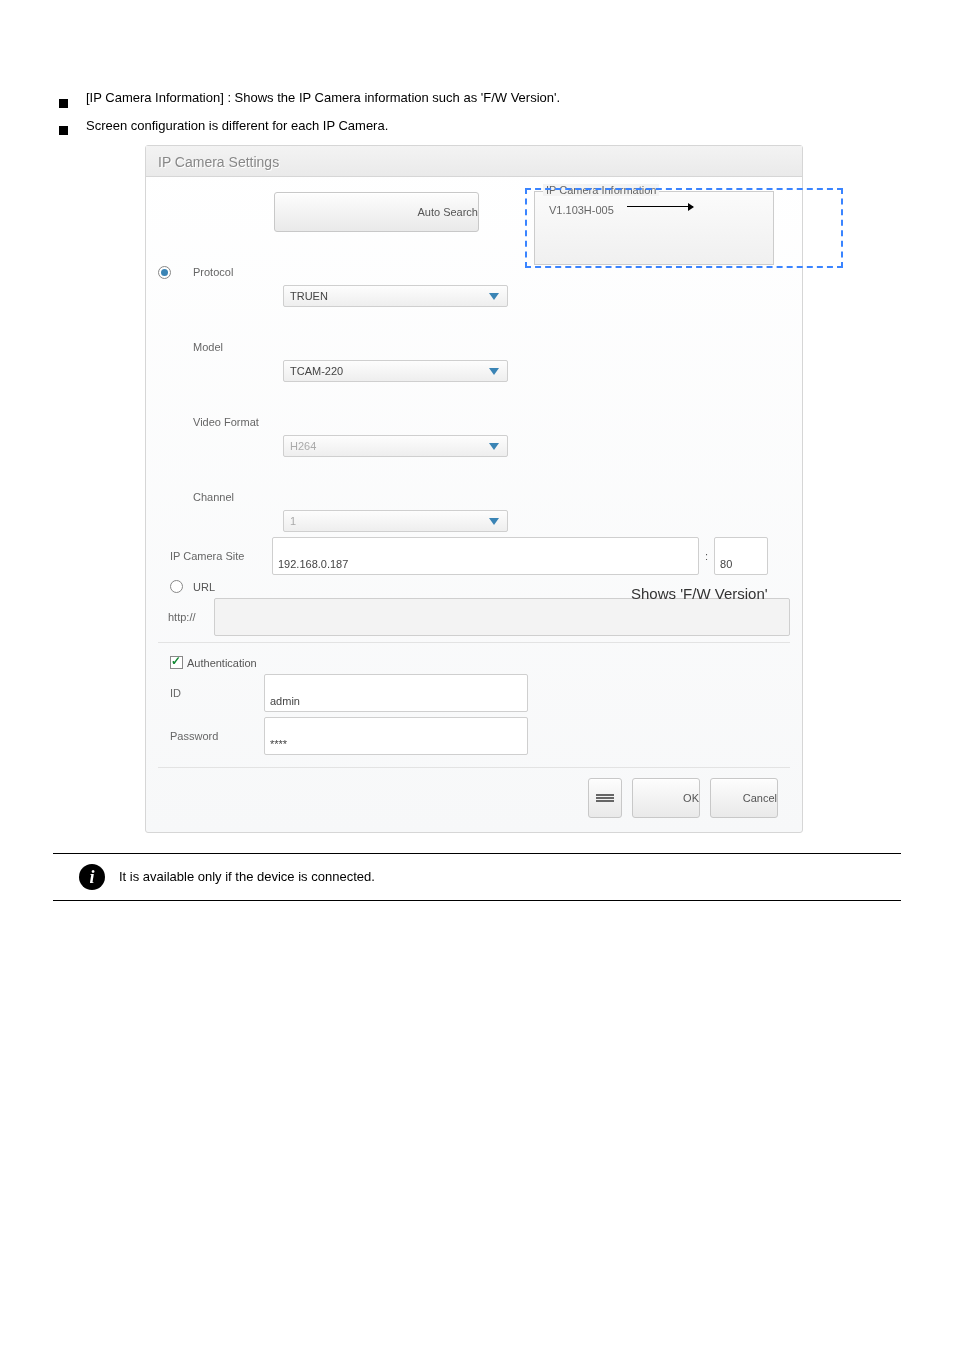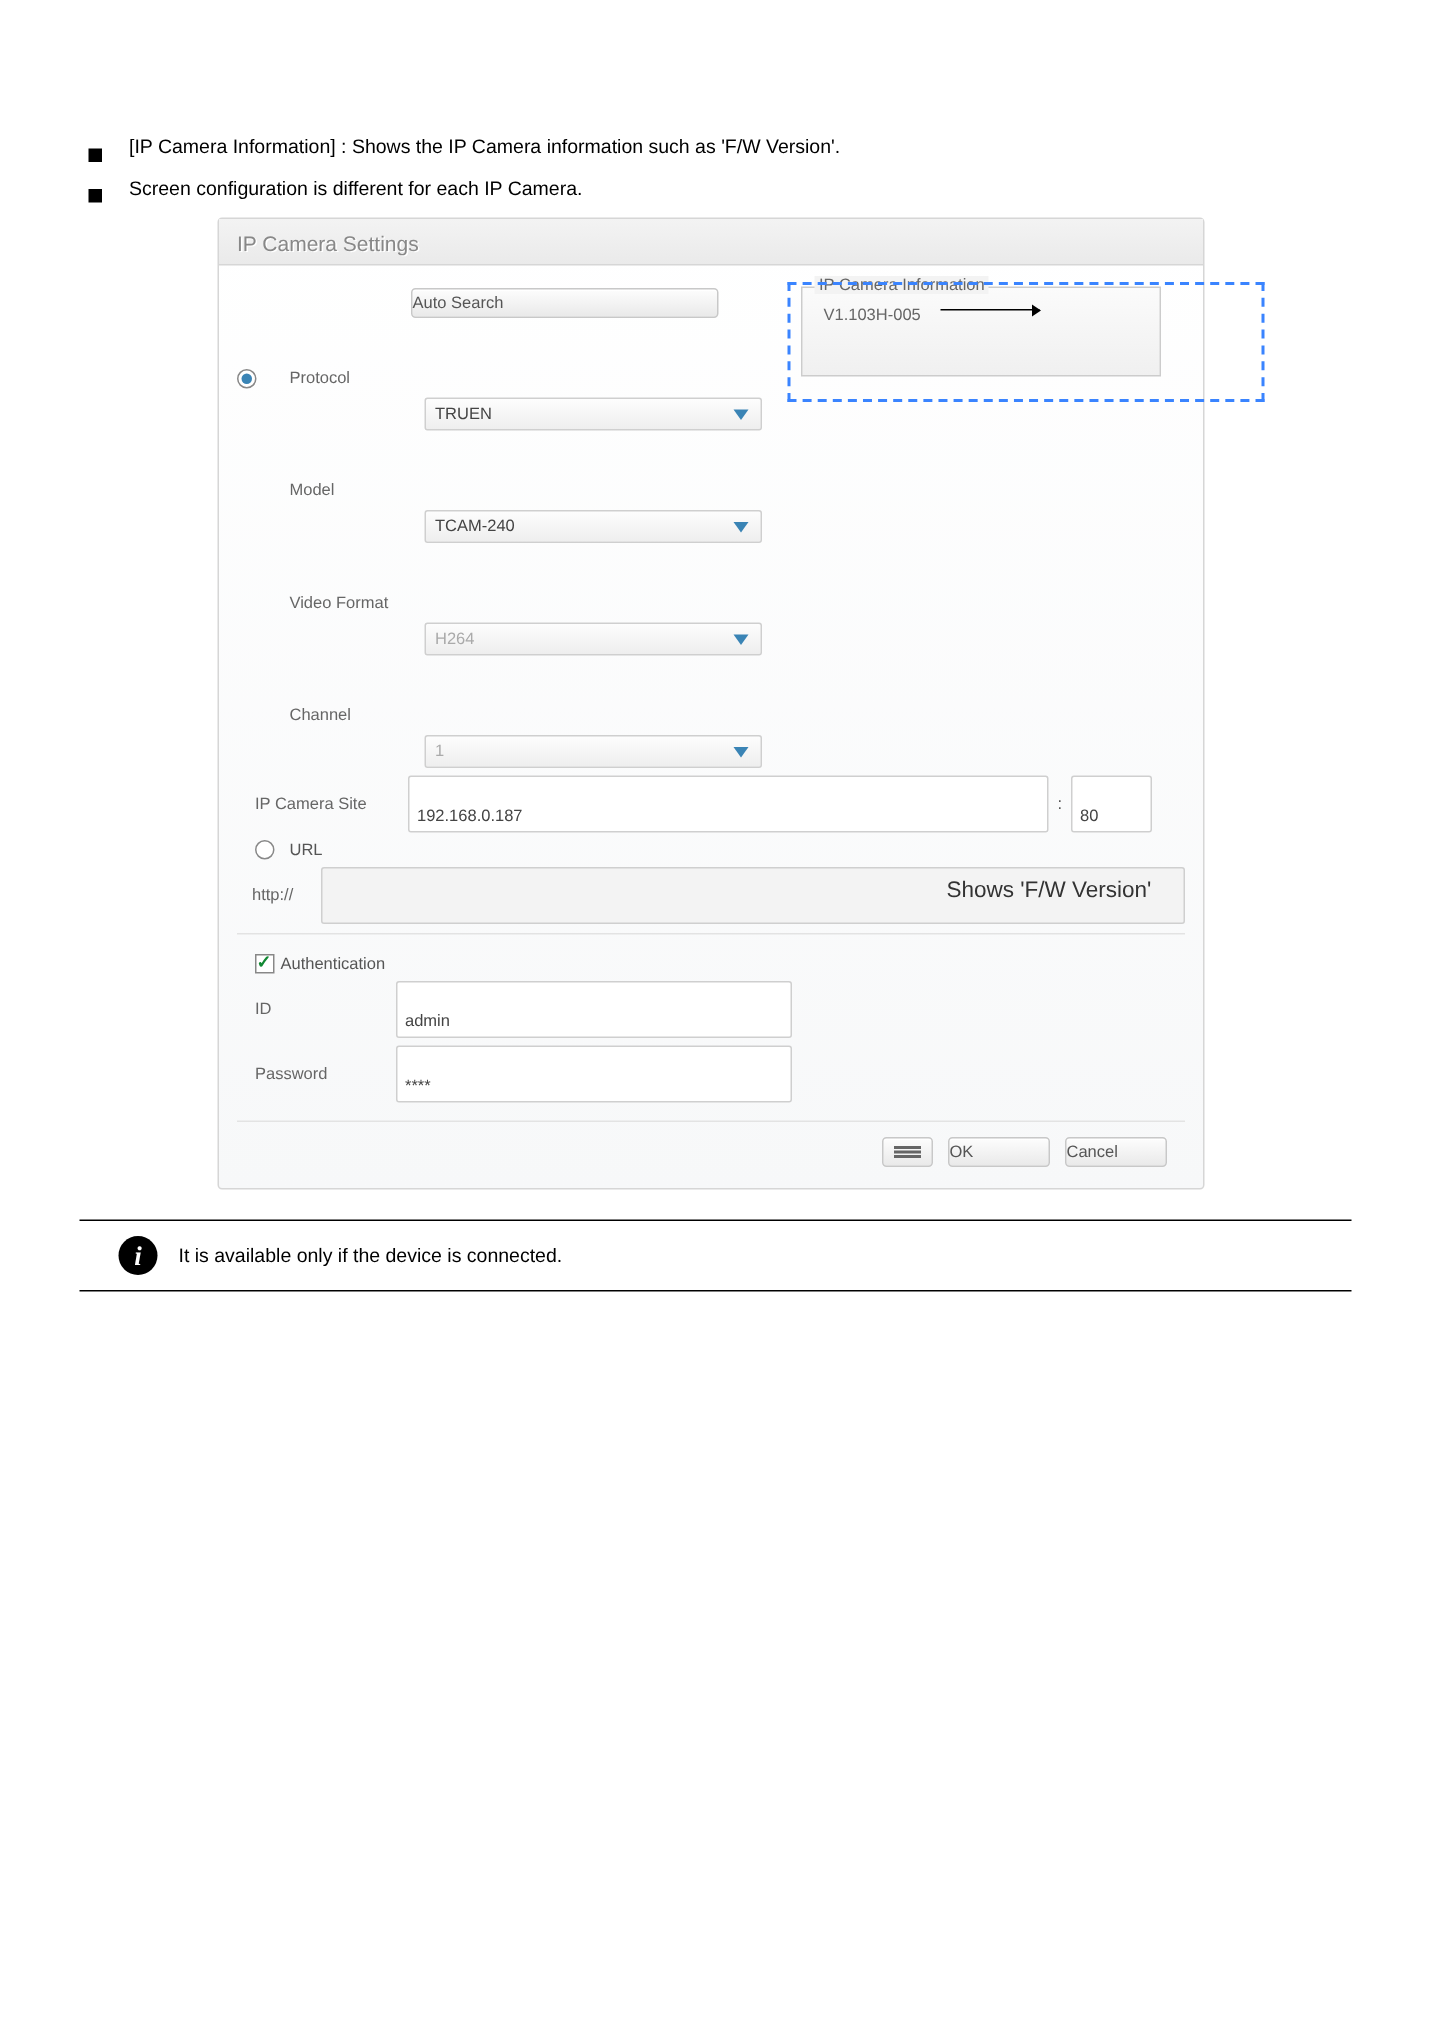--- a/index.html
+++ b/index.html
@@ -65,23 +65,23 @@
   .left-label {
     width: 108px;
     padding-left: 12px;
     color: #666;
   }
   .colon-input { width: 54px; }
   .btn {
     background: linear-gradient(#fdfdfd, #e9e9e9);
     border: 1px solid #c8c8c8;
     border-radius: 3px;
-    padding: 3px 0;
+    padding: 13px 0;
     color: #555;
-    text-align: left;
+    text-align: right;
     box-shadow: inset 0 1px 0 #fff;
   }
   .btn.auto { width: 205px; margin-left: 116px; }
   .btn.small { width: 68px; }
   .btn.icon { width: 34px; display: flex; align-items: center; justify-content: center; }
   .input {
     background: #fff;
     border: 1px solid #cfcfcf;
     border-radius: 2px;
     padding: 18px 5px;
@@ -125,21 +125,21 @@
   .checkbox { position: relative; }
   .checkbox.checked::after {
     content: "✓"; position: absolute; left: 0; top: -3px;
     font-size: 12px; color: #183; font-weight: bold;
   }
   .info-box {
     position: absolute;
     right: 28px;
     top: 14px;
     width: 240px;
-    height: 60px;
+    height: 74px;
     border: 1px solid #ccc;
     background: linear-gradient(#fbfbfb,#f0f0f0);
   }
   .info-version {
     position: absolute;
     top: 12px; left: 14px;
     font-size: 11px;
     color: #666;
   }
   .fw-arrow {
@@ -256,21 +256,21 @@
                   <polygon points="1,2 11,2 6,9" fill="#3a84b5"></polygon>
                 </svg>
             </span>
           </div>
         </div>
 
         <div class="row">
           <div style="width:17px"></div>
           <div class="left-label" style="width:96px">Model</div>
           <div class="select">
-            <span>TCAM-240</span>
+            <span>TCAM-220</span>
             <span class="arrow">
               <svg width="12" height="10" viewBox="0 0 12 10">
                   <polygon points="1,2 11,2 6,9" fill="#3a84b5"></polygon>
                 </svg>
             </span>
           </div>
         </div>
 
         <div class="row">
           <div style="width:17px"></div>

